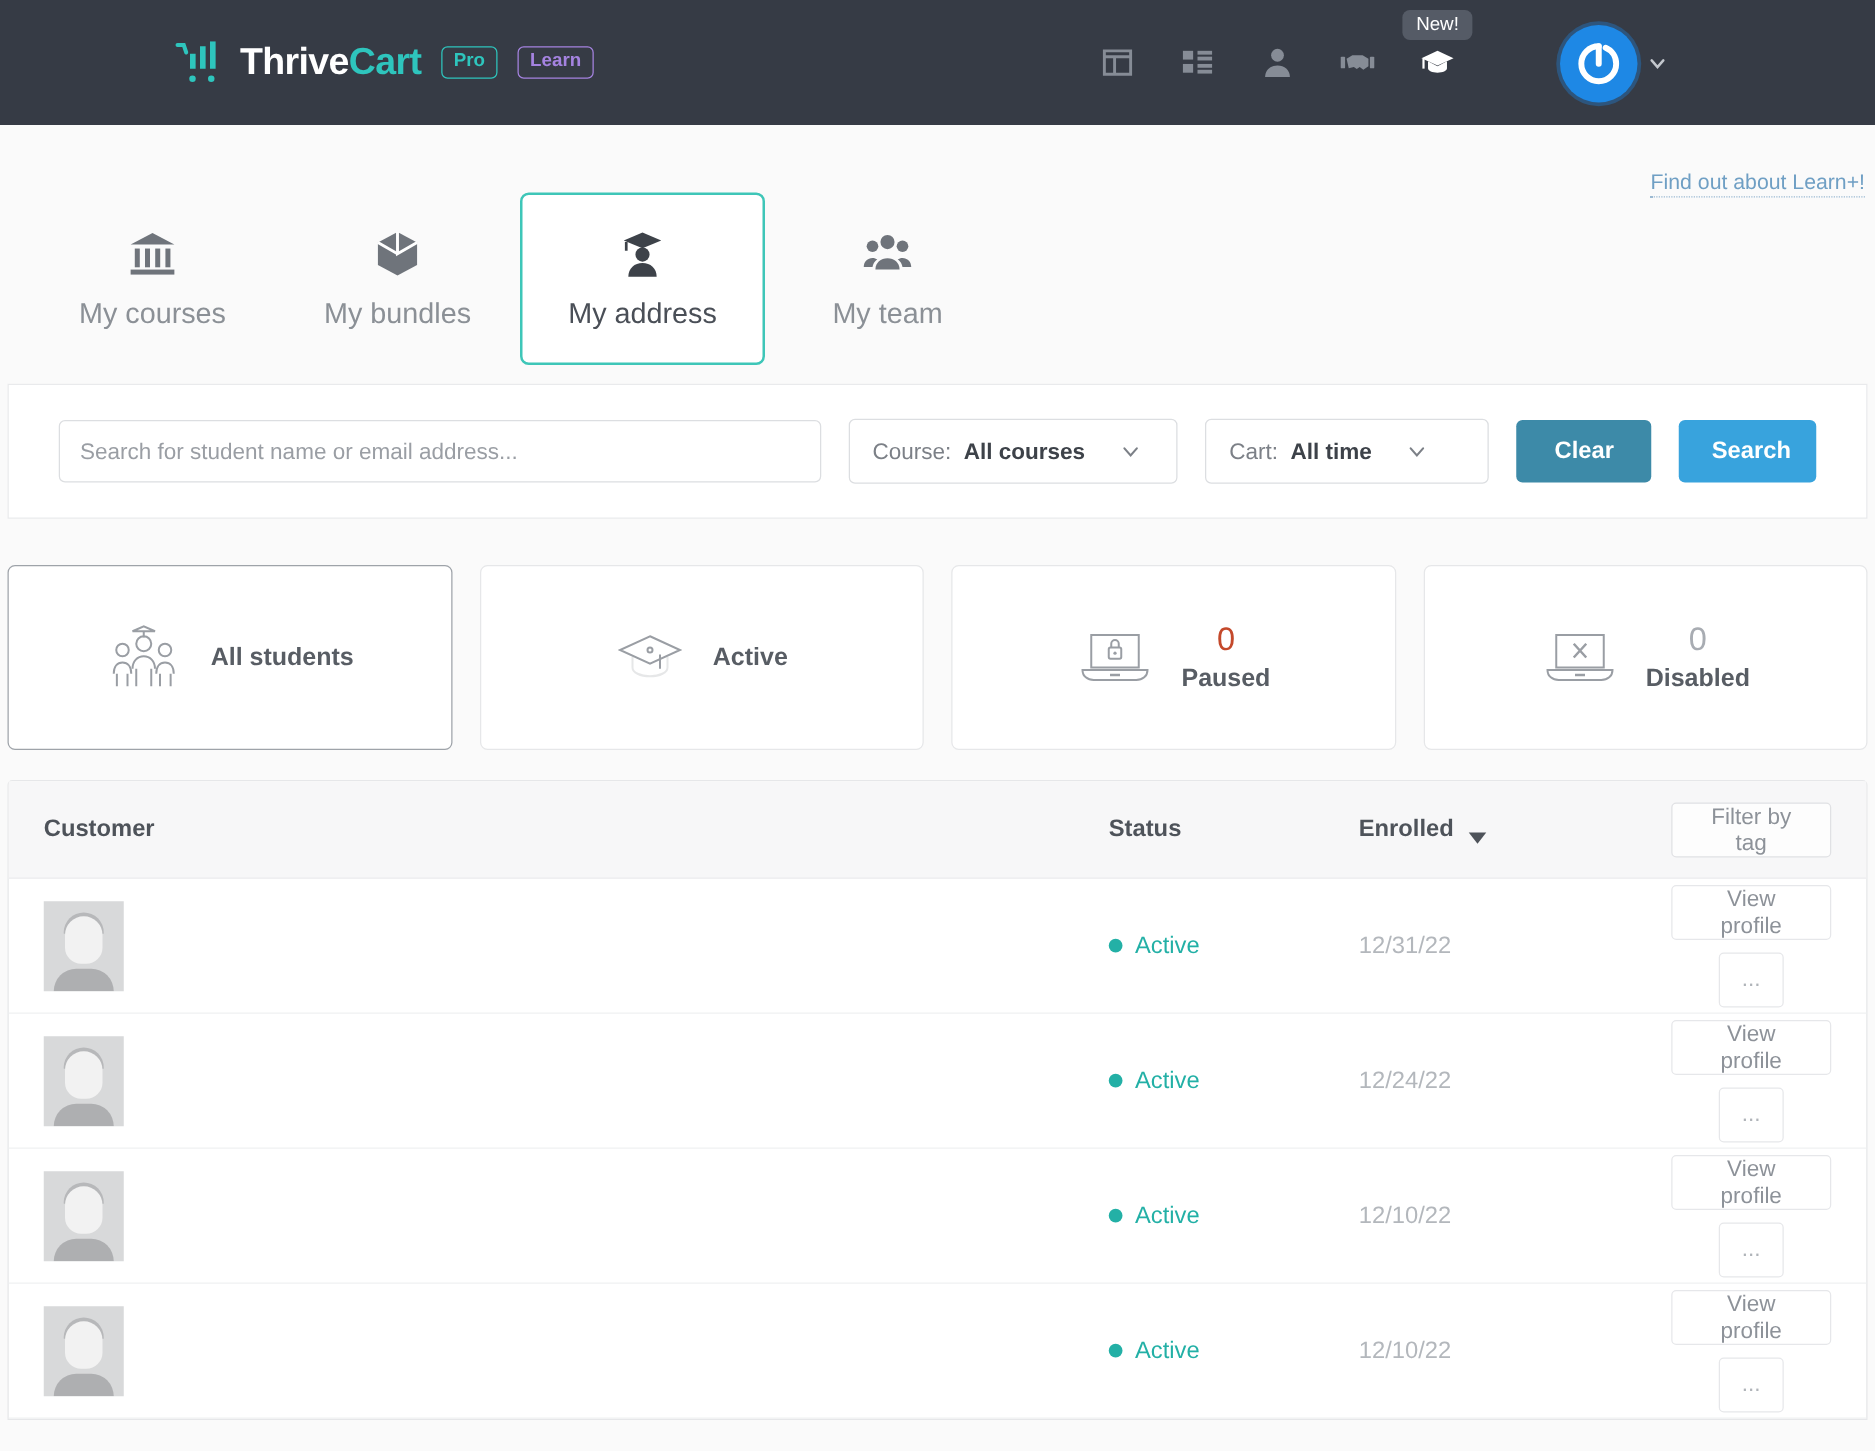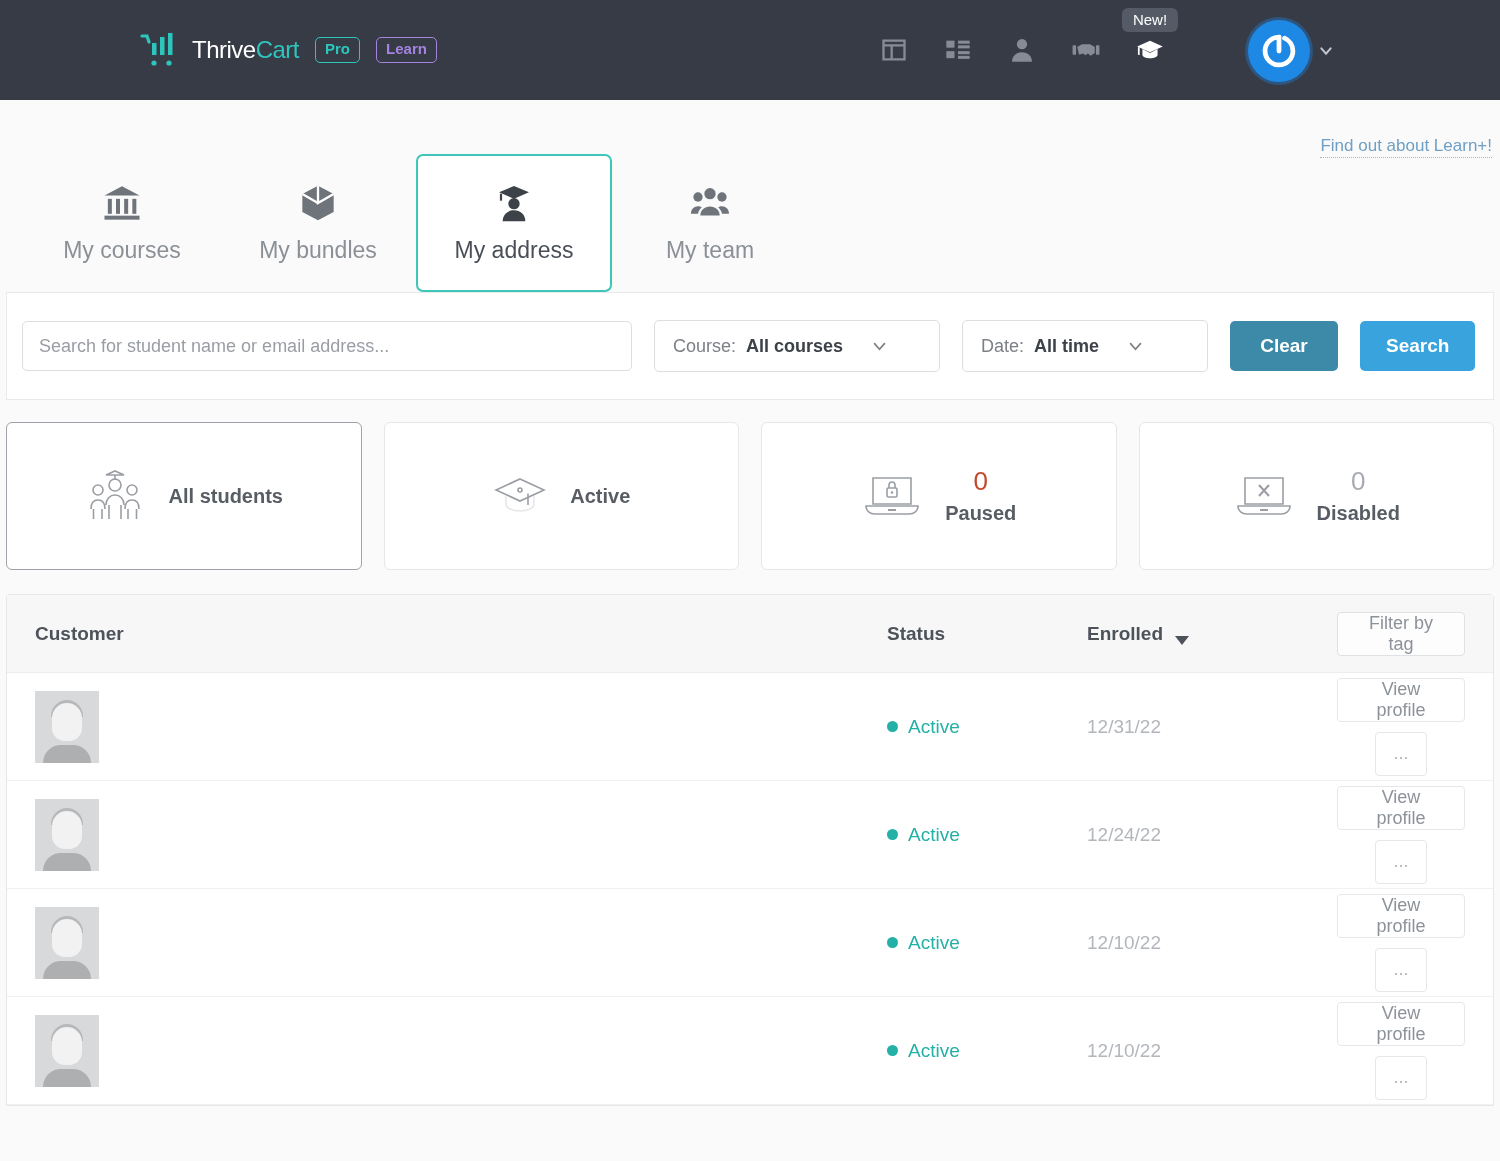--- a/index.html
+++ b/index.html
@@ -13,21 +13,21 @@
   }
 
   
   .topbar {
     height:100px; background:#363b45;
     display:flex; align-items:center;
     position:relative;
   }
   .brand { display:flex; align-items:center; gap:10px; margin-left:140px; }
   .cart-logo { width:42px; height:34px; }
-  .brand-text { font-size:24px; font-weight:normal; letter-spacing:-0.5px; }
+  .brand-text { font-size:30px; font-weight:bold; letter-spacing:-0.5px; }
   .brand-thrive { color:#ffffff; }
   .brand-cart { color:#2ec5bd; }
   .chip {
     border-radius:5px; padding:2px 9px 3px; font-size:15px; font-weight:bold;
     display:inline-block; line-height:1.25;
   }
   .chip-pro { border:1.5px solid #2ec5bd; color:#2ec5bd; margin-left:6px; }
   .chip-learn { border:1.5px solid #a583e0; color:#a583e0; margin-left:6px; }
 
   .nav-icons {
@@ -67,22 +67,22 @@
   }
   .tab.active { border-color:#3ec6b8; background:#ffffff; }
   .tab svg { width:40px; height:40px; fill:#6f747b; }
   .tab-label { font-size:23px; color:#8b9096; }
   .tab.active .tab-label { color:#4a4f57; }
   .tab.active svg { fill:#3d4249; }
 
   
   .search-panel {
     background:#ffffff; border:1px solid #e9eaec;
-    margin:0 6px; height:108px;
-    display:flex; align-items:center; gap:22px; padding:0 15px;
+    margin:15px 6px; height:108px;
+    display:flex; align-items:center; gap:22px; padding:0 40px;
   }
   .search-input {
     flex:0 0 610px; height:50px; border:1px solid #dcdee1; border-radius:5px;
     padding:0 16px; font-size:18px; color:#55595f; outline:none;
     font-family:"Liberation Sans", sans-serif; background:#fff;
   }
   .search-input::placeholder { color:#9a9ea4; }
   .select-box {
     height:52px; border:1px solid #dcdee1; border-radius:5px; background:#fff;
     display:flex; align-items:center; gap:10px; padding:0 18px; cursor:pointer;
@@ -289,21 +289,21 @@
 
   <div class="select-box sel-course">
     <span class="sel-label">Course:</span>
     <span class="sel-value">All courses</span>
     <svg class="caret" viewBox="0 0 24 24">
       <path d="M5 8 L12 16 L19 8" fill="none" stroke="#7c8087" stroke-width="2.4" stroke-linecap="round"></path>
     </svg>
   </div>
 
   <div class="select-box sel-date">
-    <span class="sel-label">Date:</span>
+    <span class="sel-label">Cart:</span>
     <span class="sel-value">All time</span>
     <svg class="caret" viewBox="0 0 24 24">
       <path d="M5 8 L12 16 L19 8" fill="none" stroke="#7c8087" stroke-width="2.4" stroke-linecap="round"></path>
     </svg>
   </div>
 
   <button class="btn btn-clear">Clear</button>
   <button class="btn btn-search">Search</button>
 </div>
 

